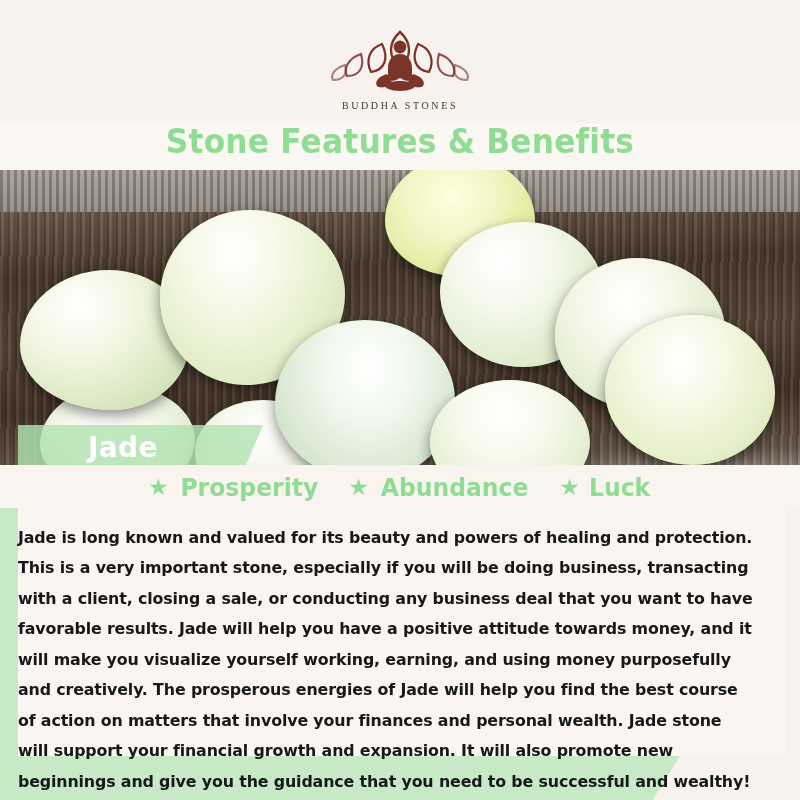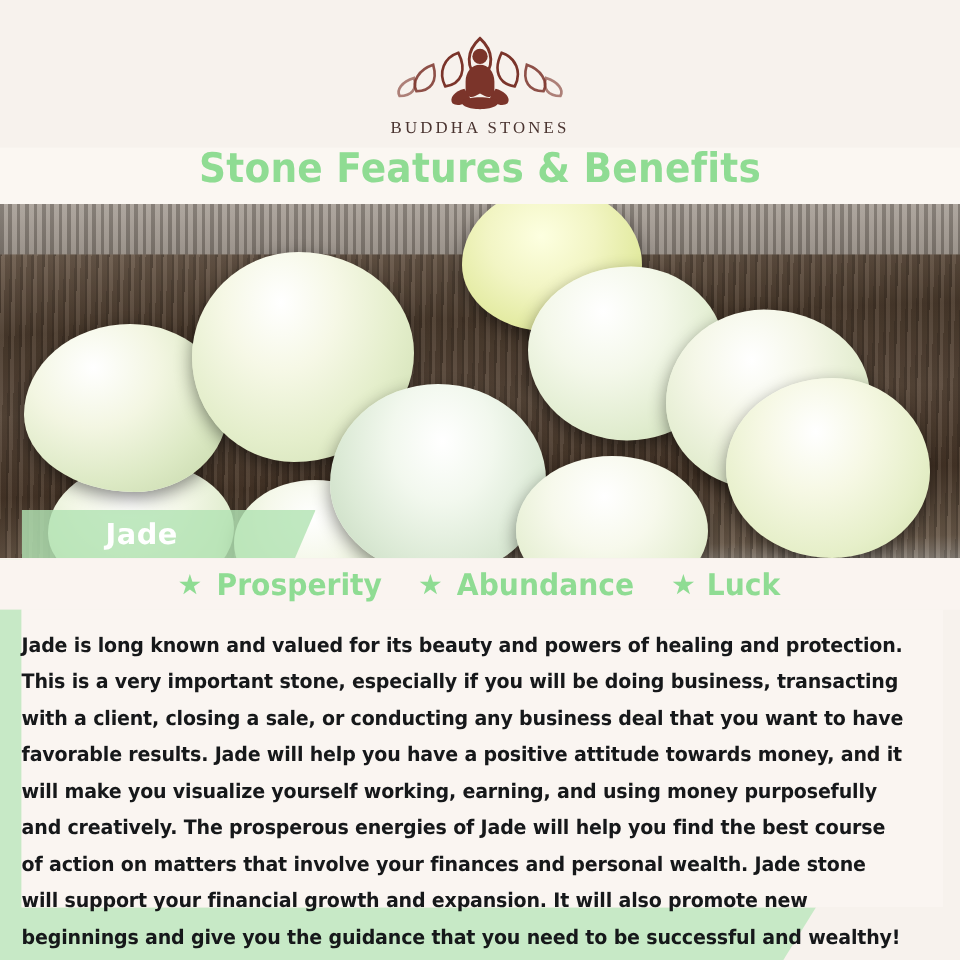--- a/index.html
+++ b/index.html
@@ -70,21 +70,21 @@
     text-align: center;
   }
   .logo-mark {
     display: block;
     margin: 0 auto;
   }
   .logo-text {
     display: block;
     margin-top: 4px;
     font-family: "Liberation Serif", serif;
-    font-size: 14px;
+    font-size: 10px;
     letter-spacing: 2.6px;
     color: #4a3430;
     font-weight: 400;
   }
 
   
   .title-band {
     position: absolute;
     top: 123px;
     left: 0;
@@ -181,21 +181,21 @@
     width: 245px;
     height: 40px;
     background: rgba(178, 227, 179, 0.82);
     clip-path: polygon(0 0, 100% 0, 93% 100%, 0 100%);
   }
   .jade-label {
     position: absolute;
     left: 88px;
     top: 431px;
     font-family: "DejaVu Sans", sans-serif;
-    font-size: 24px;
+    font-size: 28px;
     font-weight: bold;
     color: #ffffff;
     letter-spacing: 0.4px;
   }
 
   
   .benefits {
     position: absolute;
     top: 466px;
     left: 0;

